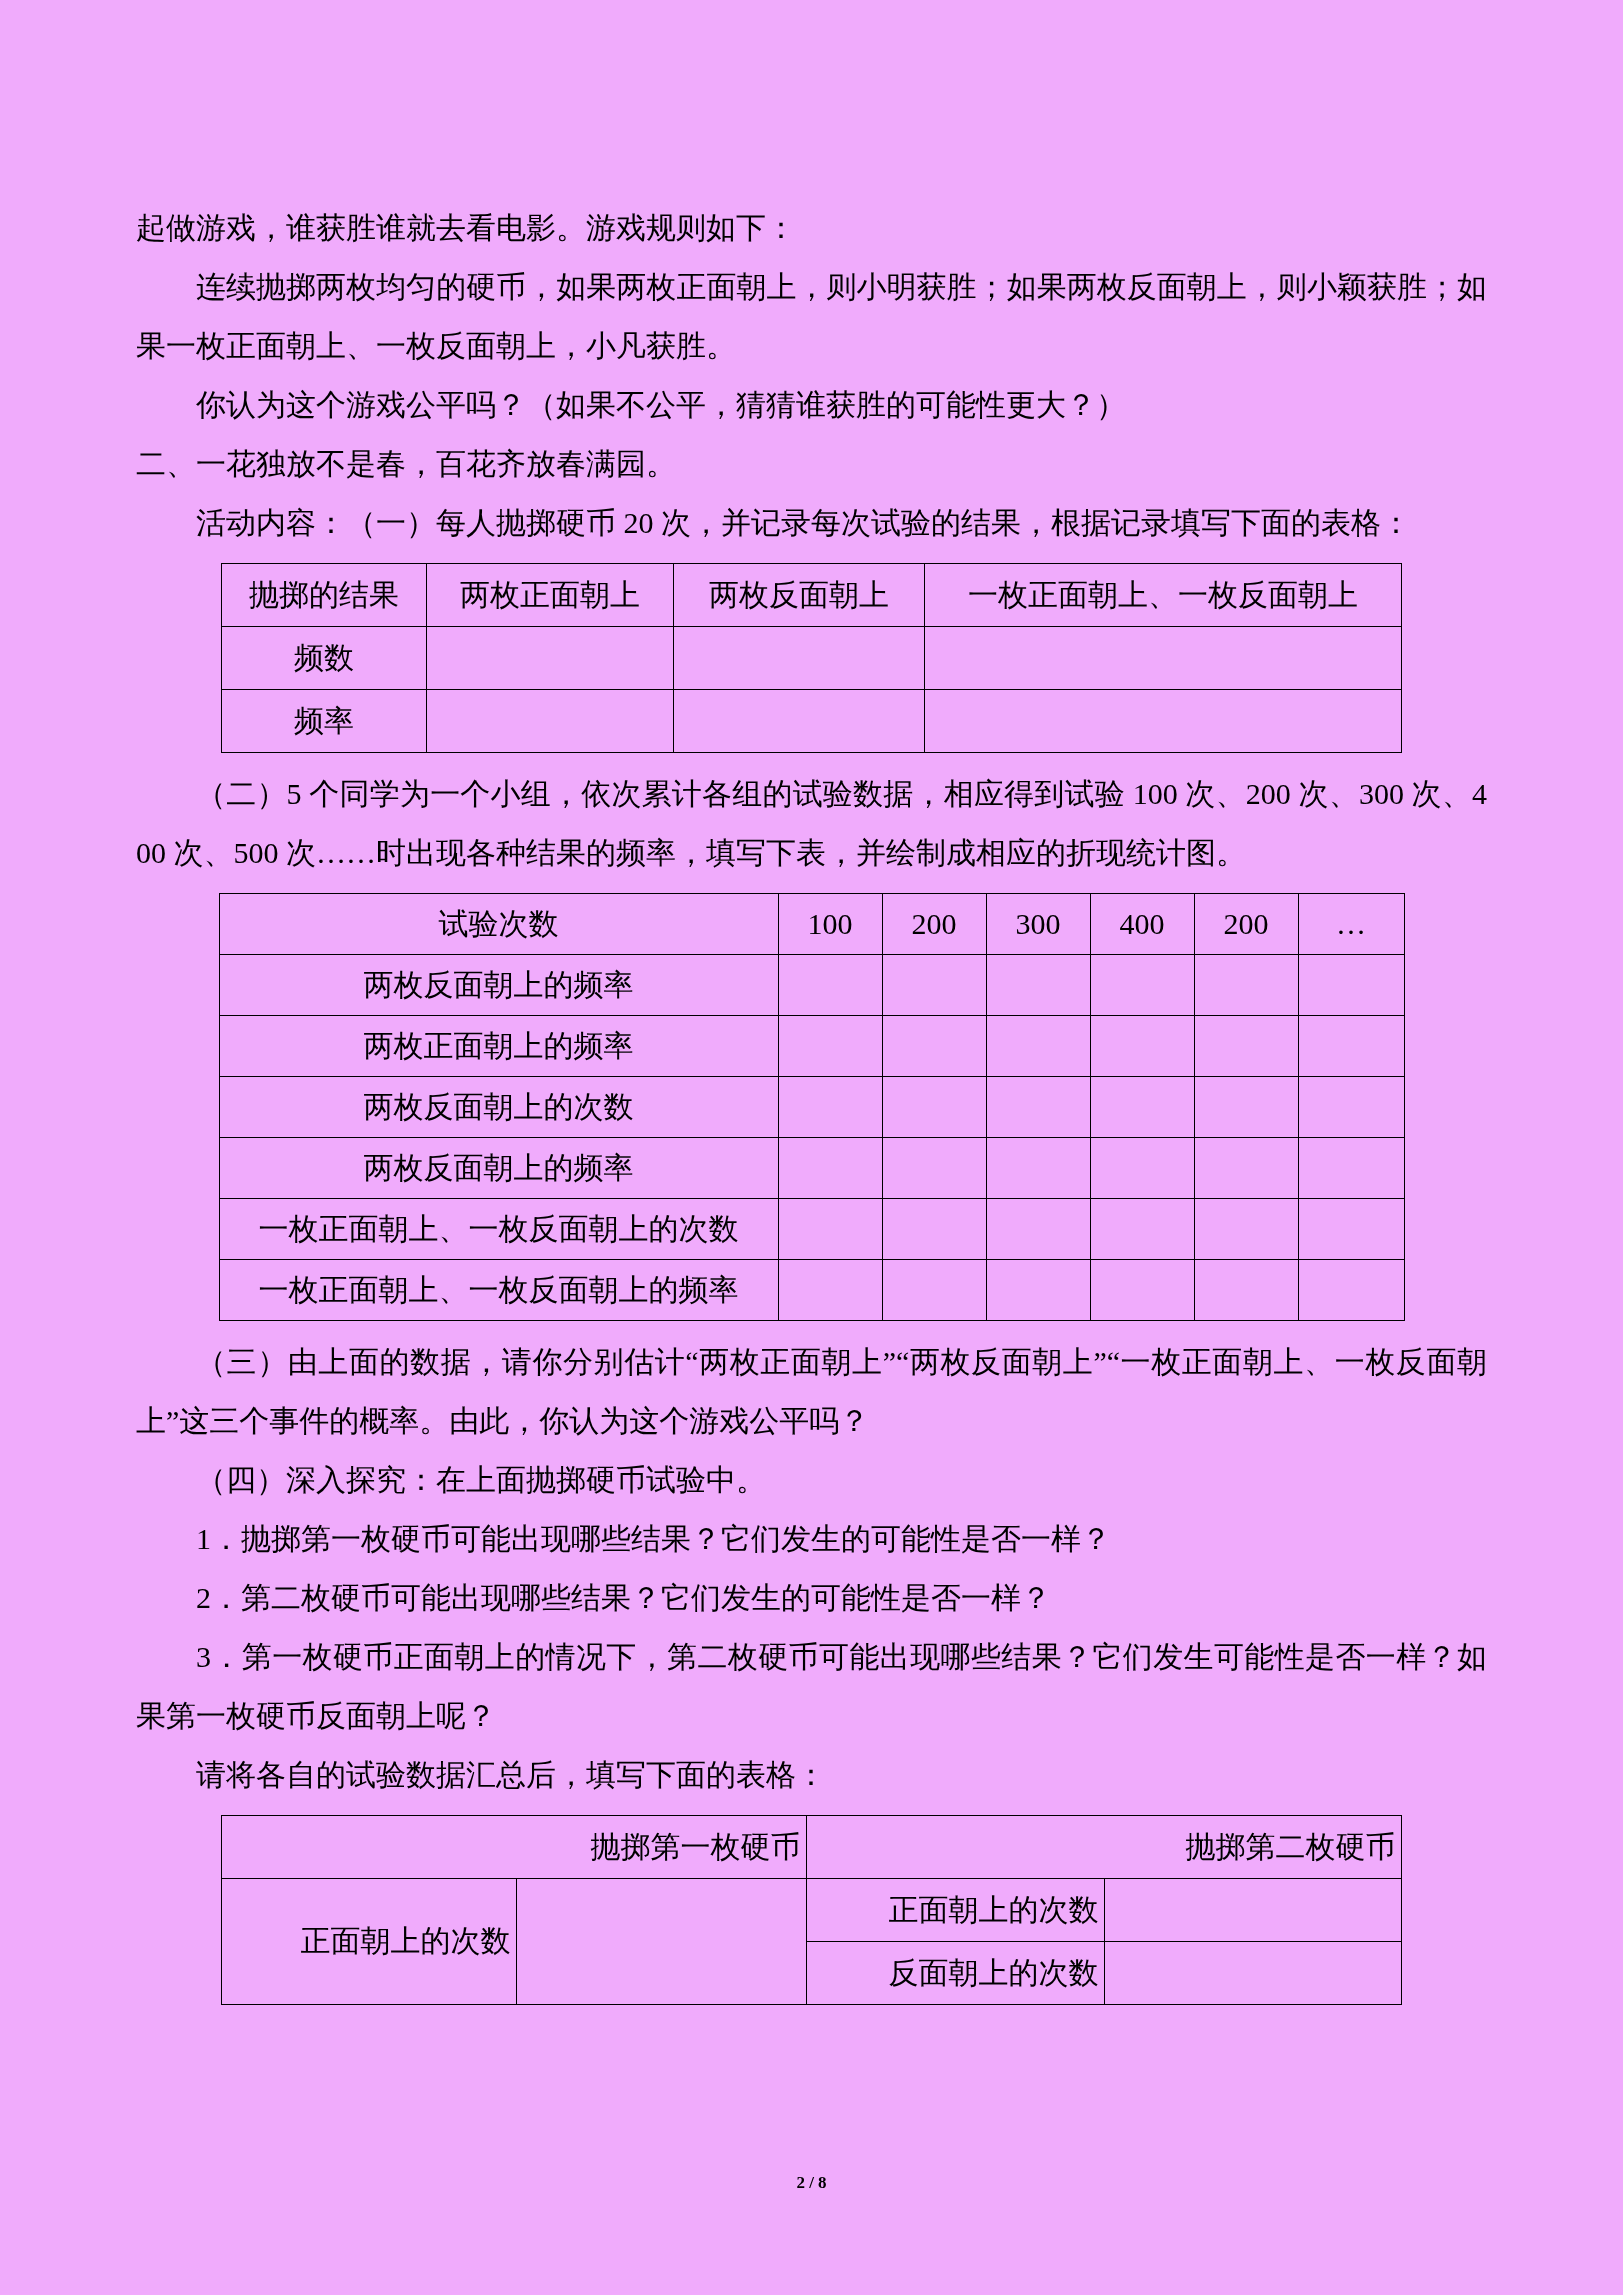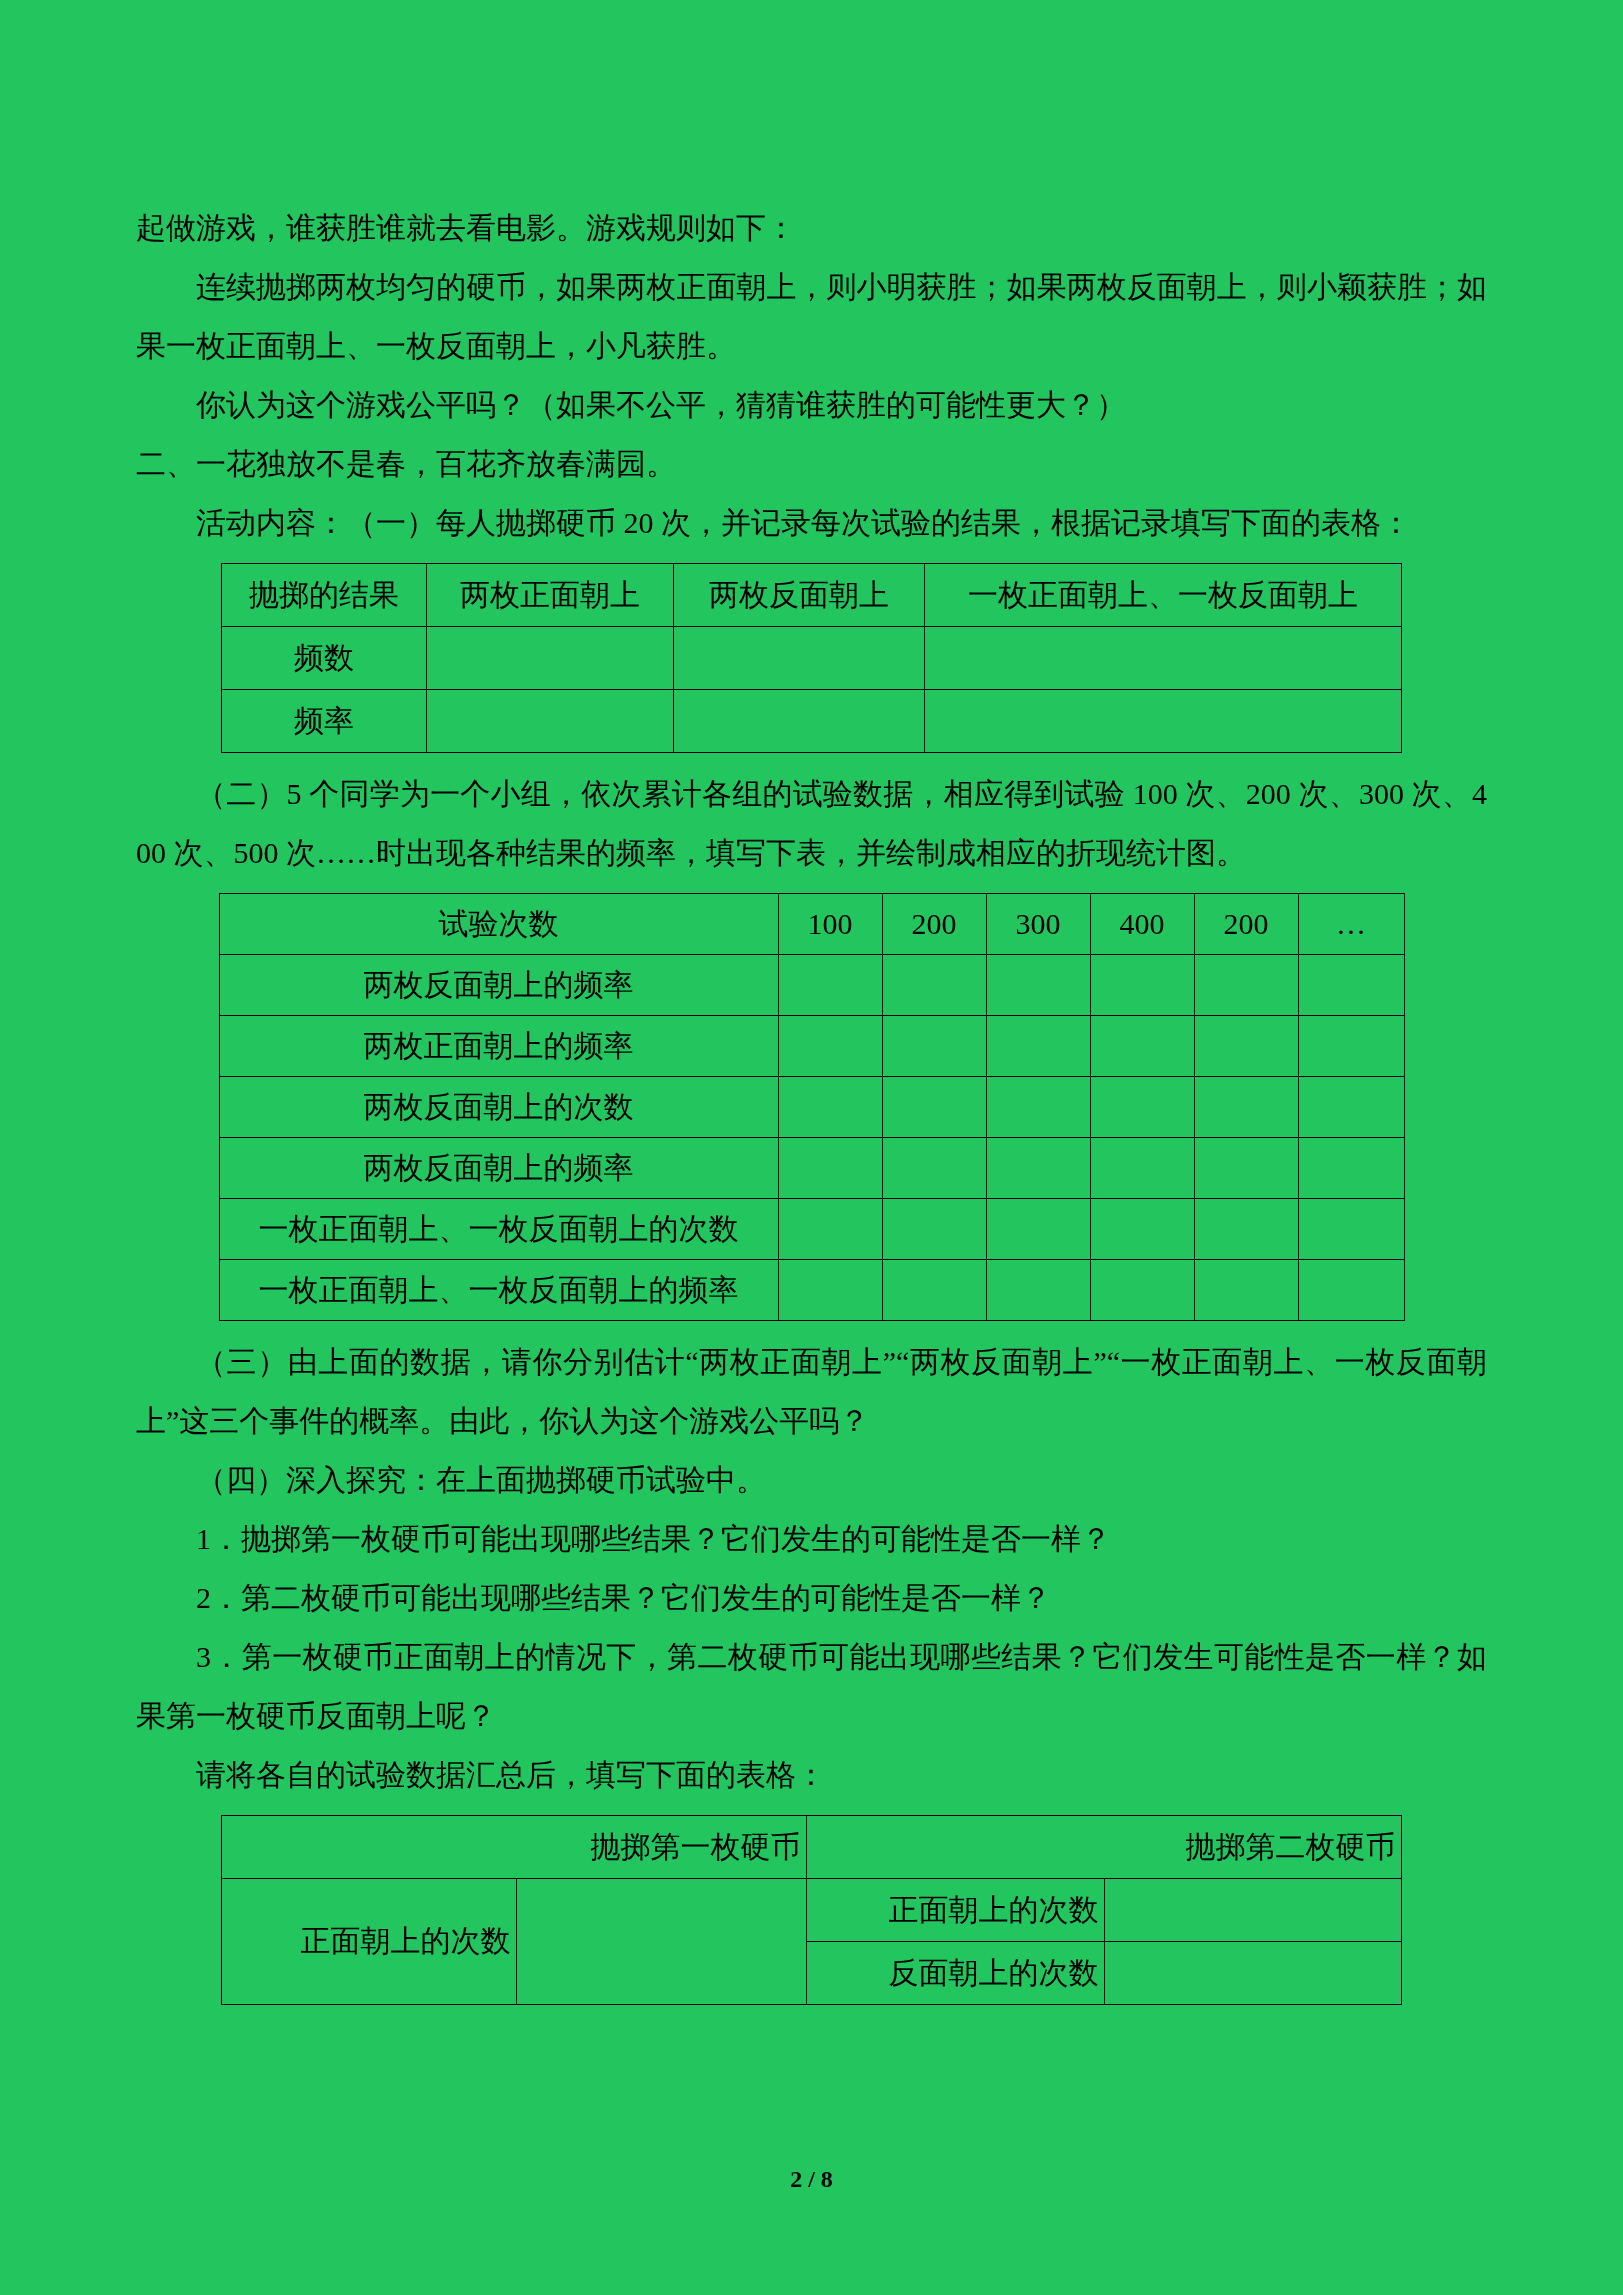--- a/index.html
+++ b/index.html
@@ -1,21 +1,21 @@
 <!DOCTYPE html>
 <html style="font-size:11px"><head>
 <meta charset="utf-8">
 <style>
   * { margin: 0; padding: 0; box-sizing: border-box; }
   html, body { background: #ffffff; }
   .page {
     position: relative;
     width: 1623px;
     height: 2295px;
-    background: #22c55e;
+    background: #f0abfc;
     color: #000000;
     font-family: "Liberation Serif", "DejaVu Serif", serif;
     font-size: 30px;
     overflow: hidden;
   }
   .content {
     padding: 198px 136px 0 136px;
   }
   .para {
     line-height: 59px;
@@ -46,21 +46,21 @@
 
   .t3 { width: 1179px; }
   .t3 td { height: 63px; text-align: right; }
 
   .footer {
     position: absolute;
     left: 0;
     right: 0;
     bottom: 102px;
     text-align: center;
-    font-size: 24px;
+    font-size: 17px;
     font-weight: bold;
     font-family: "Liberation Serif", "DejaVu Serif", serif;
   }
 </style>
 </head>
 <body>
 
 <div class="page">
   <div class="content">
 

